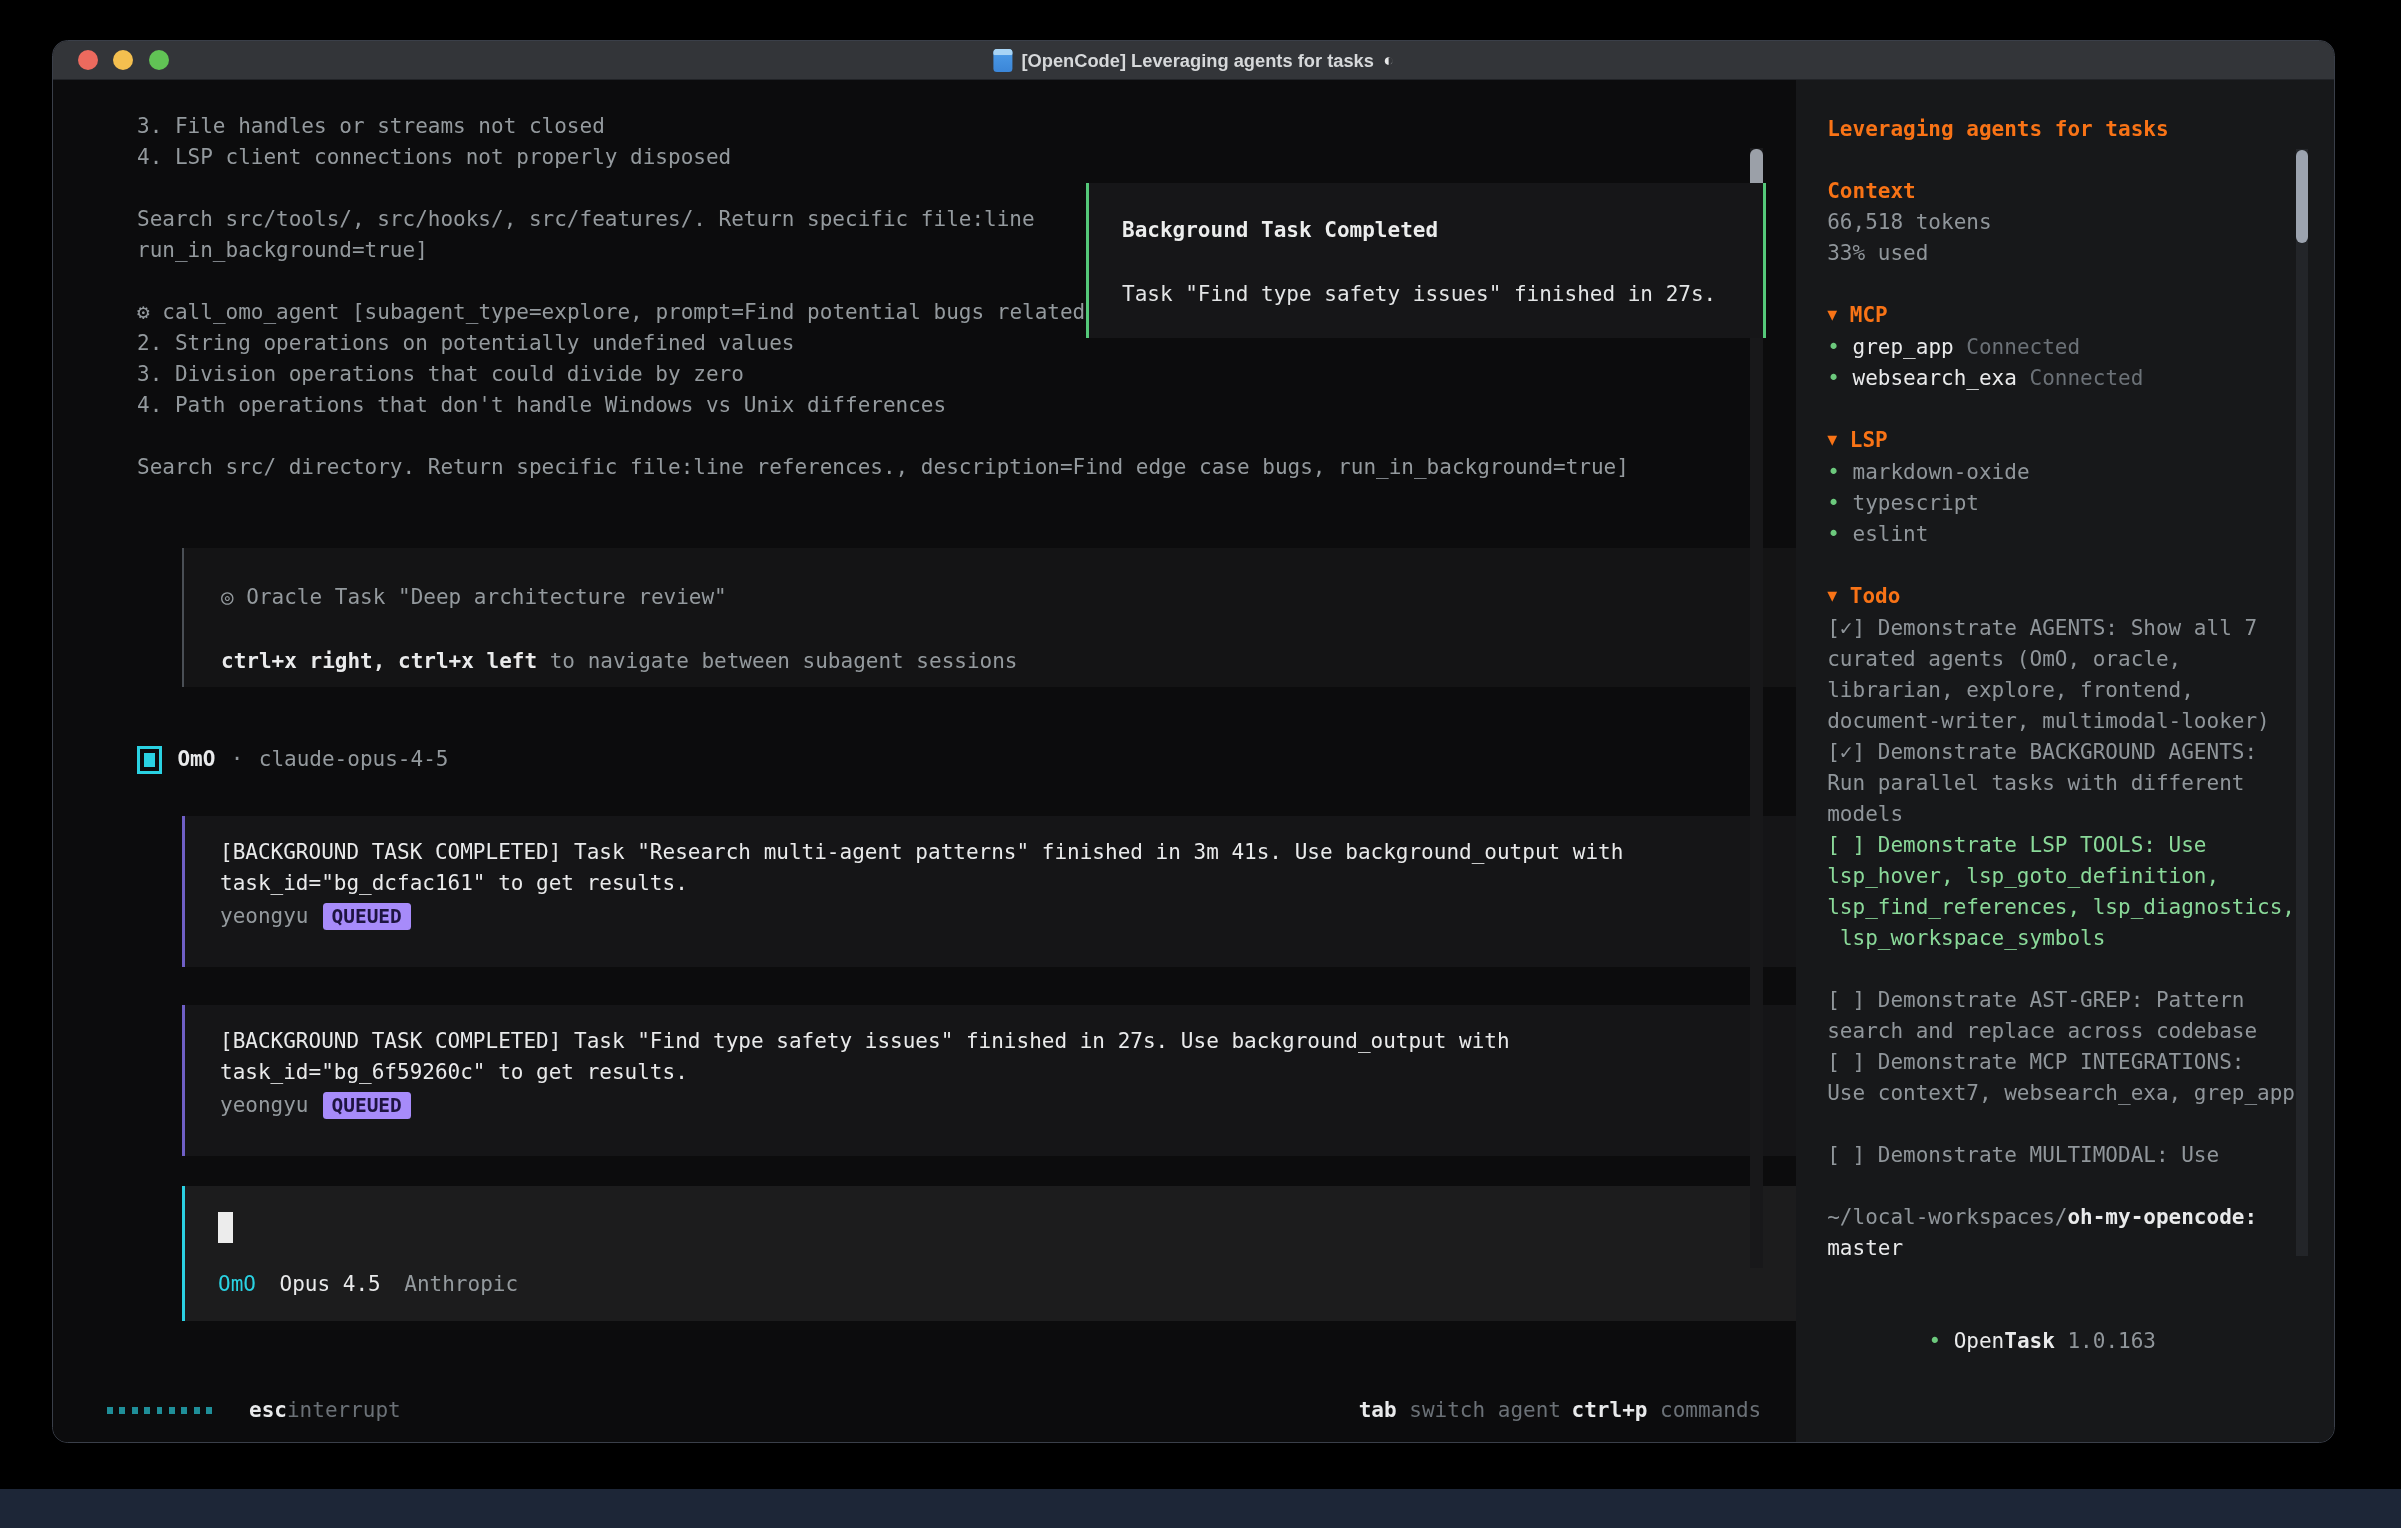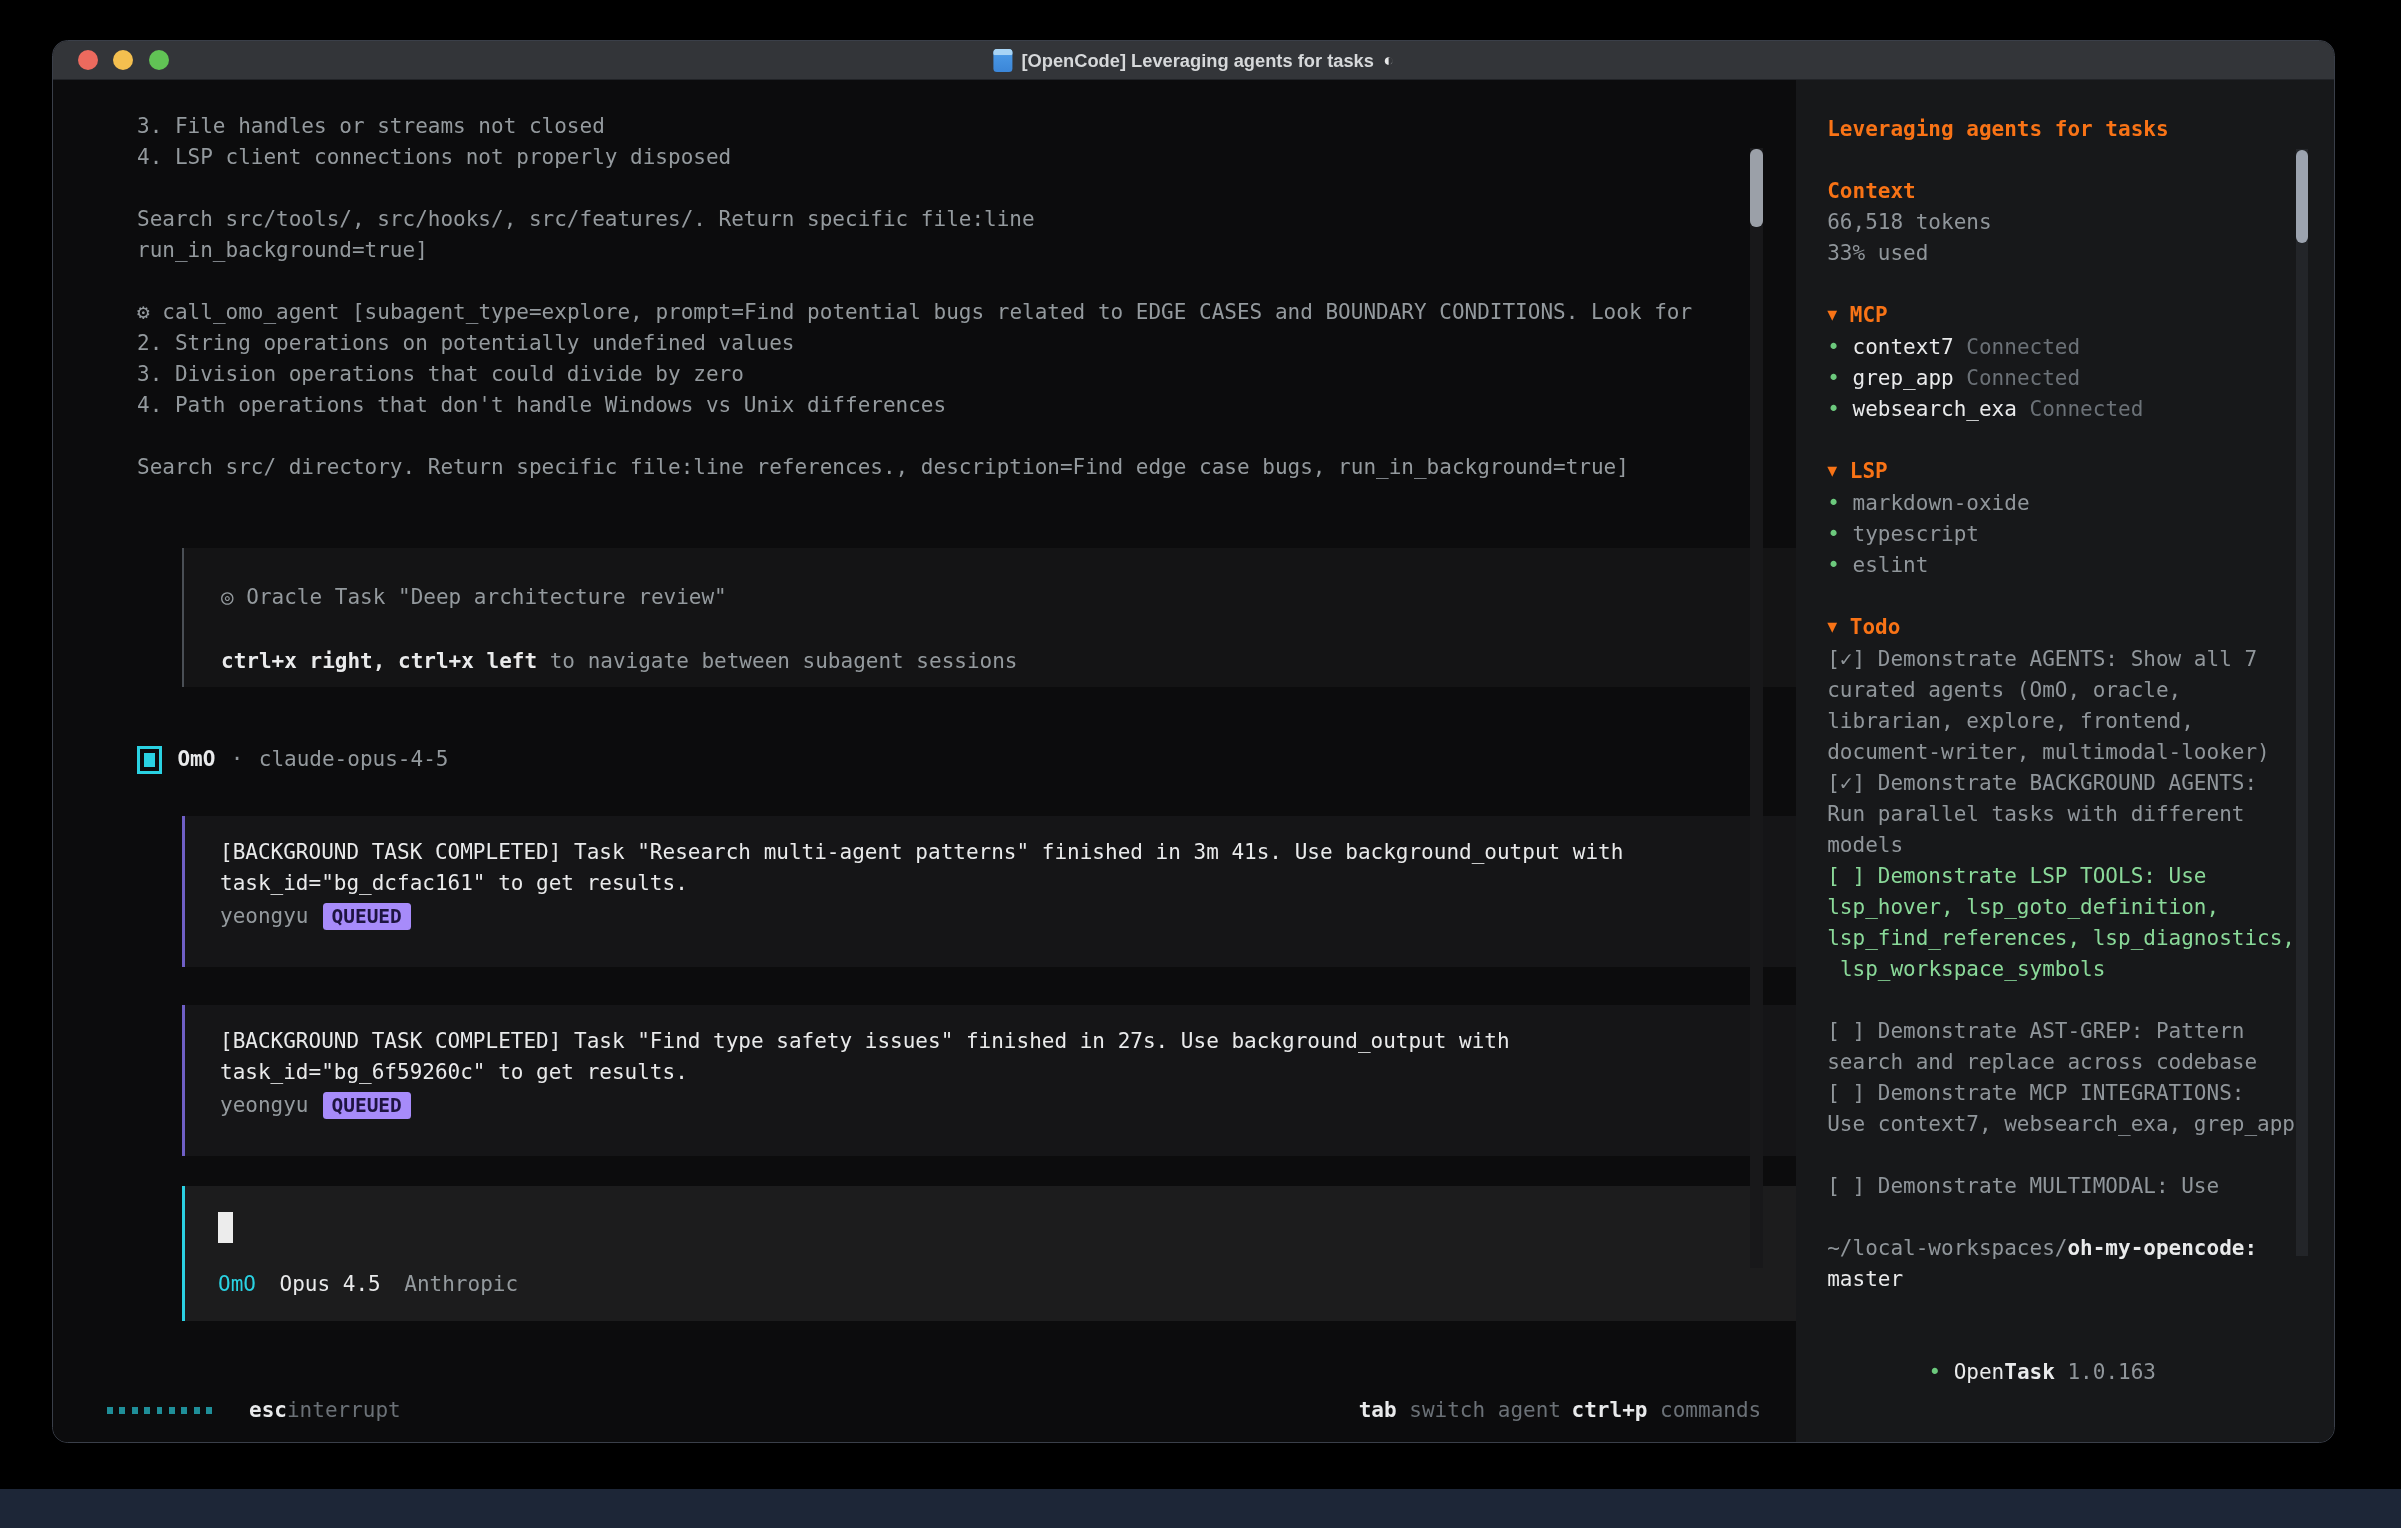--- a/index.html
+++ b/index.html
@@ -220,21 +220,20 @@
         <div class="sb-heading">Context</div>
         <div id="context-lines">
             <div class="sb-row">66,518 tokens</div>
             <div class="sb-row">33% used</div>
           </div>
       </div>
 
       <div class="sb-section">
         <div class="sb-heading"><span class="arrow">▼</span><span> MCP</span></div>
         <div id="mcp-list">
-            <div class="sb-row"><span class="bullet">•</span> <span class="white">context7</span><span class="dim"> Connected</span></div>
             <div class="sb-row"><span class="bullet">•</span> <span class="white">grep_app</span><span class="dim"> Connected</span></div>
             <div class="sb-row"><span class="bullet">•</span> <span class="white">websearch_exa</span><span class="dim"> Connected</span></div>
           </div>
       </div>
 
       <div class="sb-section">
         <div class="sb-heading"><span class="arrow">▼</span><span> LSP</span></div>
         <div id="lsp-list">
             <div class="sb-row"><span class="bullet">•</span> <span>markdown-oxide</span></div>
             <div class="sb-row"><span class="bullet">•</span> <span>typescript</span></div>
@@ -271,20 +270,24 @@
 
       <div id="version-row">
         <span class="bullet">•</span><span class="white"> Open</span><span class="white bold">Task</span><span> 1.0.163</span>
       </div>
 
       <div id="sidebar-scroll">
           <div class="thumb"></div>
         </div>
     </div>
 
+    <div id="notification">
+      <div class="n-title">Background Task Completed</div>
+      <div class="n-body">Task "Find type safety issues" finished in 27s.</div>
+    </div>
 
     <div id="main-scroll">
         <div class="thumb"></div>
       </div>
   </div>
 </div>
 
 <div id="bottom-strip"></div>
 
 

